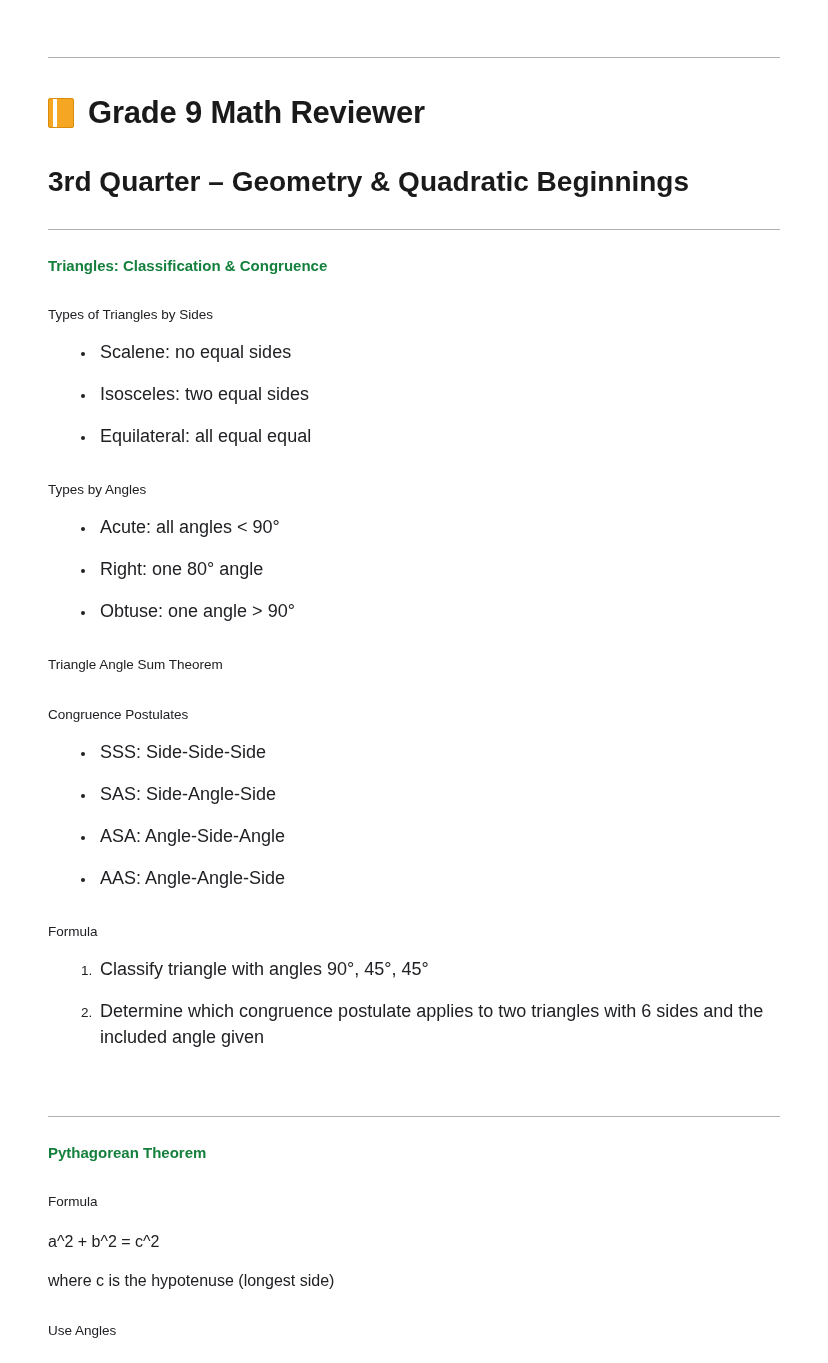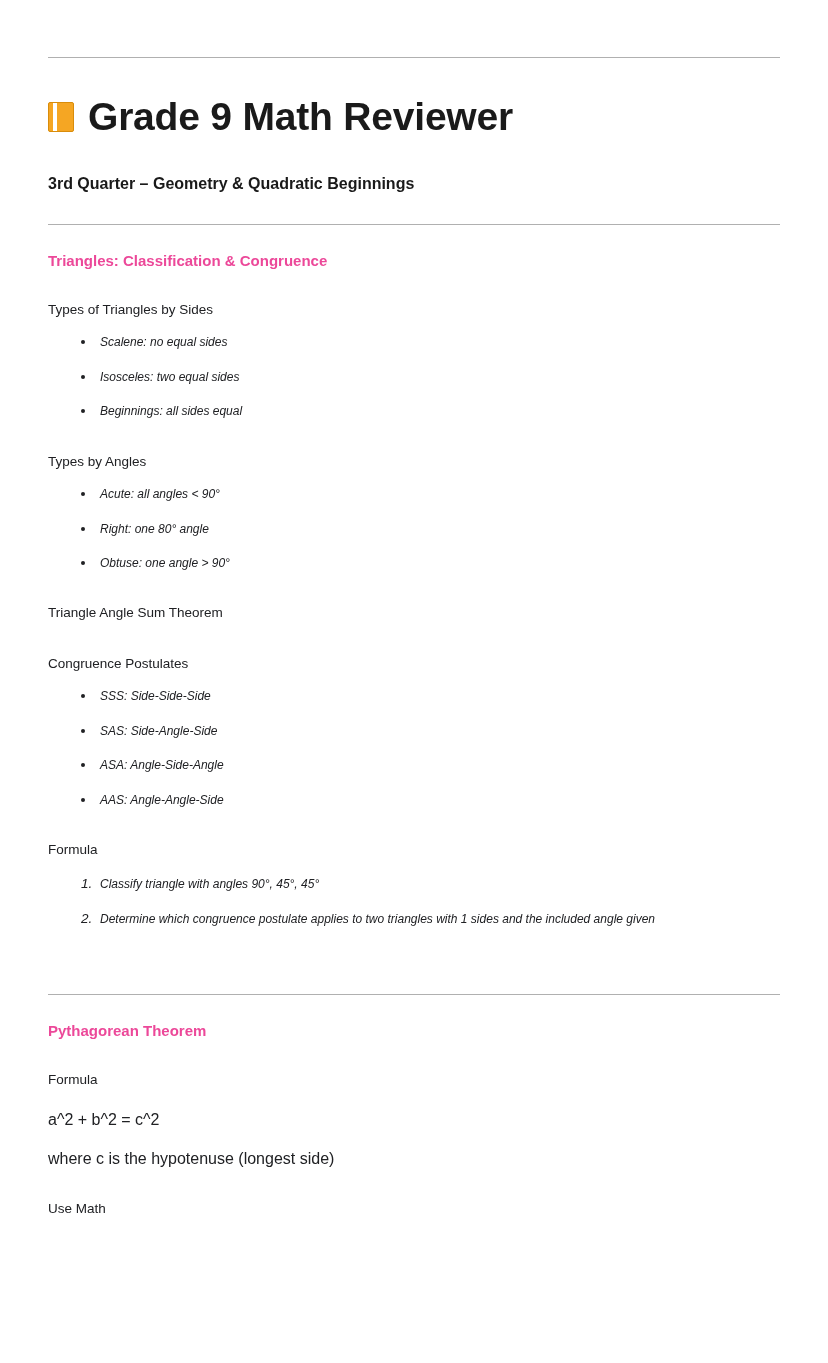--- a/index.html
+++ b/index.html
@@ -51,56 +51,55 @@
   }
   .book-icon .page-edge {
     position: absolute;
     left: 5px;
     top: 1px;
     bottom: 1px;
     width: 4px;
     background: #ffffff;
   }
   .doc-title h1 {
-    font-size: 39px;
+    font-size: 31px;
     line-height: 1.1;
     font-weight: bold;
     margin: 0;
     letter-spacing: -0.2px;
     color: #1a1a1a;
   }
   h2.subtitle {
-    font-size: 16px;
+    font-size: 28px;
     font-weight: bold;
     margin: 36px 0 0 0;
     color: #1a1a1a;
   }
   h3.section-heading {
     font-size: 15px;
     font-weight: bold;
     margin: 27px 0 0 0;
-    color: #ec4899;
+    color: #15803d;
   }
   .lead {
     font-size: 13.5px;
     margin: 31px 0 0 0;
     color: #202124;
     line-height: 1.45;
   }
   ul.bullets, ol.numbered {
     margin: 14px 0 0 0;
     padding-left: 48px;
   }
   ul.bullets li, ol.numbered li {
-    font-size: 12px;
+    font-size: 18px;
     line-height: 1.45;
     color: #202124;
     margin-bottom: 16px;
     padding-left: 4px;
-    font-style: italic;
   }
   ul.bullets li::marker { font-size: 13px; }
   ol.numbered li::marker { font-size: 13.5px; }
   ul.bullets li:last-child, ol.numbered li:last-child { margin-bottom: 0; }
   .formula {
     font-size: 16px;
     margin: 21px 0 0 0;
     color: #202124;
   }
   .spacer-before-rule { height: 30px; }
@@ -123,21 +122,21 @@
   <h2 class="subtitle">3rd Quarter – Geometry &amp; Quadratic Beginnings</h2>
 
   <hr class="rule rule-mid">
 
   <h3 class="section-heading">Triangles: Classification &amp; Congruence</h3>
 
   <p class="lead">Types of Triangles by Sides</p>
   <ul class="bullets">
     <li>Scalene: no equal sides</li>
     <li>Isosceles: two equal sides</li>
-    <li>Beginnings: all sides equal</li>
+    <li>Equilateral: all equal equal</li>
   </ul>
 
   <p class="lead">Types by Angles</p>
   <ul class="bullets">
     <li>Acute: all angles &lt; 90°</li>
     <li>Right: one 80° angle</li>
     <li>Obtuse: one angle &gt; 90°</li>
   </ul>
 
   <p class="lead">Triangle Angle Sum Theorem</p>
@@ -146,25 +145,25 @@
   <ul class="bullets">
     <li>SSS: Side-Side-Side</li>
     <li>SAS: Side-Angle-Side</li>
     <li>ASA: Angle-Side-Angle</li>
     <li>AAS: Angle-Angle-Side</li>
   </ul>
 
   <p class="lead">Formula</p>
   <ol class="numbered">
     <li>Classify triangle with angles 90°, 45°, 45°</li>
-    <li>Determine which congruence postulate applies to two triangles with 1 sides and the included angle given</li>
+    <li>Determine which congruence postulate applies to two triangles with 6 sides and the included angle given</li>
   </ol>
 
   <div class="spacer-before-rule"></div>
   <hr class="rule rule-bottom">
 
   <h3 class="section-heading">Pythagorean Theorem</h3>
   <p class="lead">Formula</p>
   <p class="formula">a^2 + b^2 = c^2</p>
   <p class="formula">where c is the hypotenuse (longest side)</p>
-  <p class="lead">Use Math</p>
+  <p class="lead">Use Angles</p>
 
 </div>
 
 </body></html>

